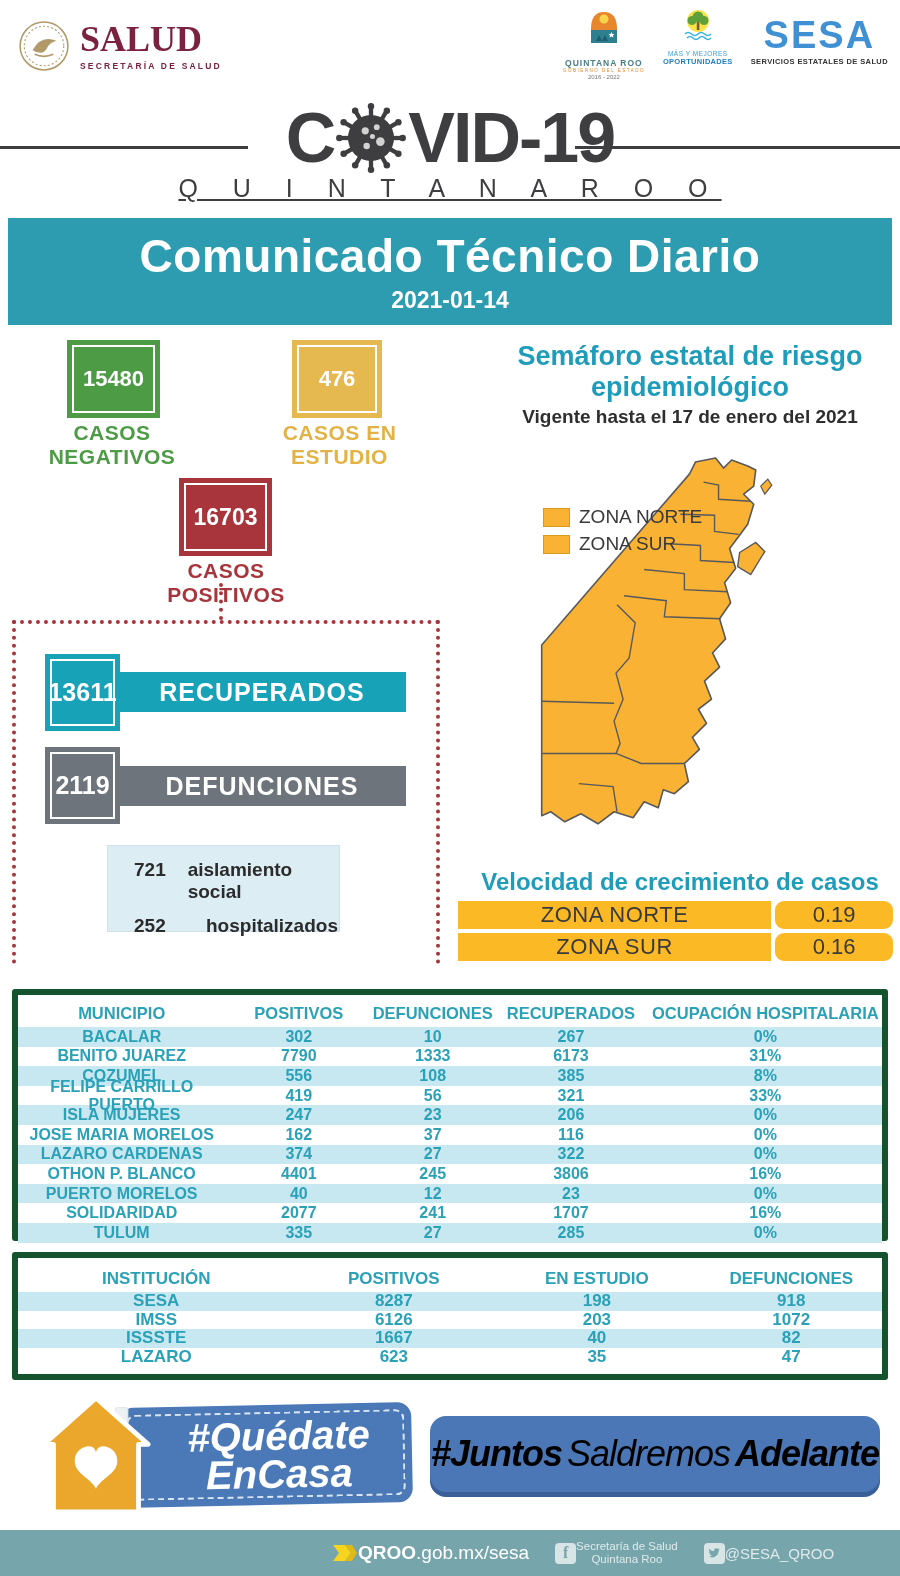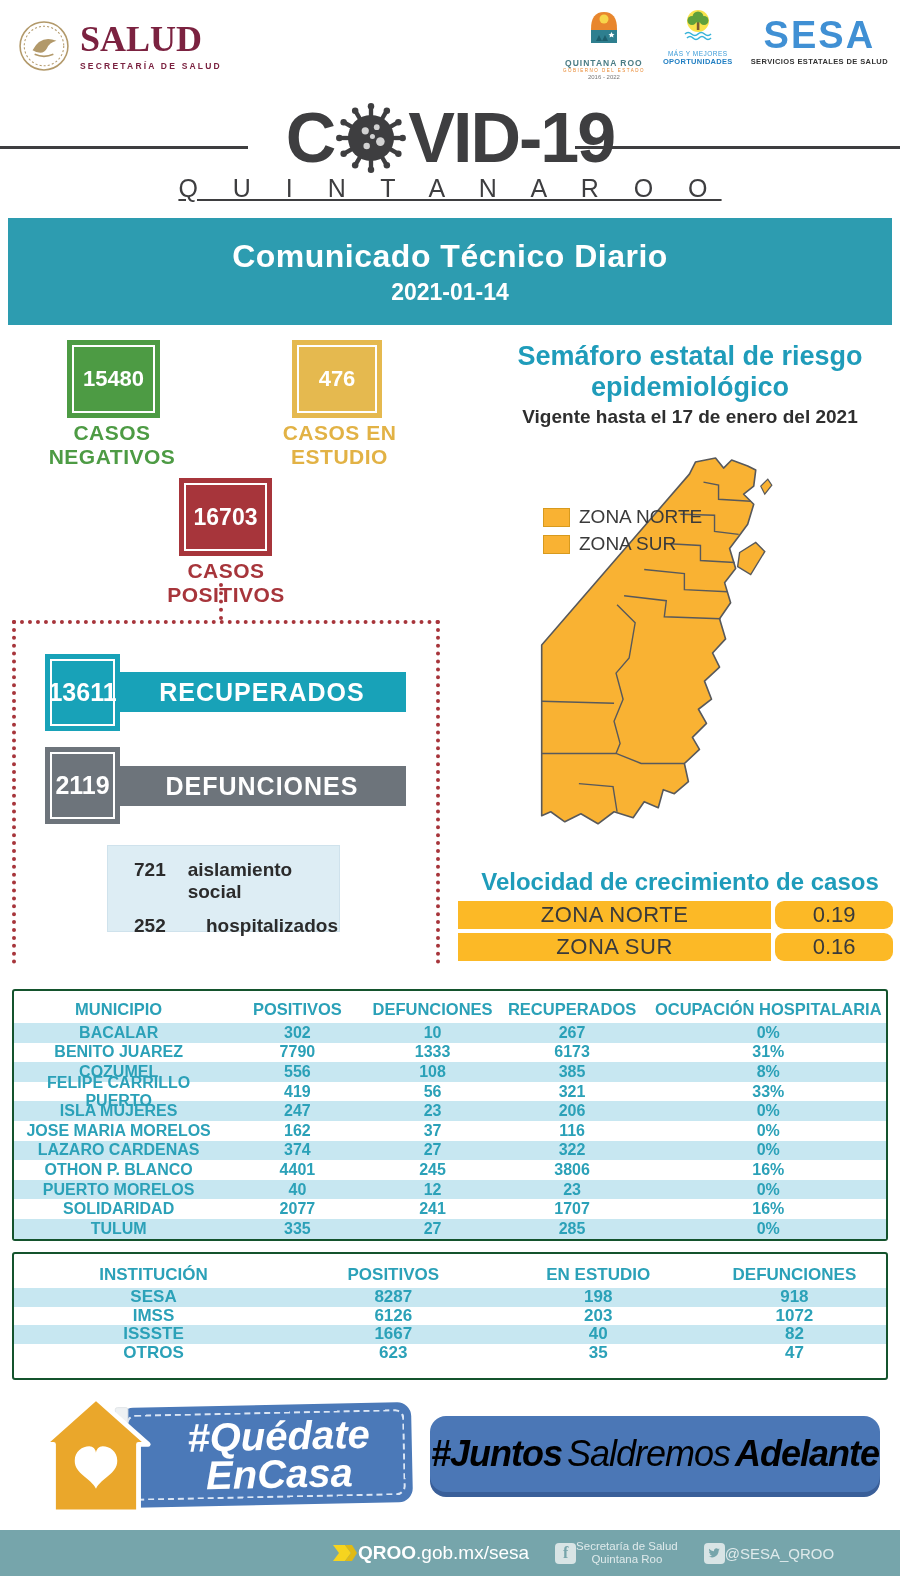--- a/index.html
+++ b/index.html
@@ -26,21 +26,21 @@
   .tline.r { left:575px; width:325px; }
   .covid-title { position:absolute; left:0; top:98px; width:900px; display:flex; align-items:center; justify-content:center; }
   .covid-word { font-size:70px; font-weight:bold; color:#3e3e40; letter-spacing:-2px; }
   .virus { width:72px; height:72px; margin:0 1px; }
   .qroo-word { position:absolute; left:0; top:174px; width:900px; text-align:center;
                font-size:25px; letter-spacing:14px; color:#3e3e40;text-decoration:underline; }
 
   
   .banner { position:absolute; left:8px; top:218px; width:884px; height:107px; background:#2d9cb0;
             display:flex; flex-direction:column; align-items:center; justify-content:center; color:#fff; }
-  .banner-title { font-size:32px; font-weight:bold; letter-spacing:.5px;text-align:right; }
+  .banner-title { font-size:46px; font-weight:bold; letter-spacing:.5px;text-align:right; }
   .banner-date { font-size:23px; font-weight:bold; margin-top:4px; }
 
   
   .statbox { position:absolute; display:flex; align-items:center; justify-content:center;
              color:#fff; font-weight:bold; }
   .statbox::after { content:""; position:absolute; inset:5px; border:2px solid #fff; pointer-events:none; }
   .box-neg { left:67px; top:340px; width:93px; height:78px; background:#4d9b44; font-size:22px; }
   .box-est { left:292px; top:340px; width:90px; height:78px; background:#e5b94f; font-size:22px; }
   .box-pos { left:179px; top:478px; width:93px; height:78px; background:#a7353b; font-size:23px; }
   .box-rec { left:45px; top:654px; width:75px; height:77px; background:#18a2b8; font-size:25px; }
@@ -80,21 +80,21 @@
   .vel-title { position:absolute; left:470px; top:868px; width:420px; text-align:center;
                color:#1f9cba; font-weight:bold; font-size:24px; }
   .vel-table { position:absolute; left:458px; top:901px; width:435px; }
   .vel-row { display:flex; height:28px; margin-bottom:4px; gap:4px; }
   .vel-zona { flex:0 0 72%; background:#fcb926; display:flex; align-items:center; justify-content:center;
               font-size:22px; color:#3a3a3a; letter-spacing:.5px; }
   .vel-val { flex:1; background:#fcb926; display:flex; align-items:center; justify-content:center;
              font-size:22px; color:#3a3a3a;border-radius:9px; }
 
   
-  .table { position:absolute; left:12px; width:876px; border:2px solid #14532d; border-radius:3px; background:#fff; }
+  .table { position:absolute; left:12px; width:876px; border:6px solid #14532d; border-radius:3px; background:#fff; }
   #muni-table { top:989px; height:252px; padding-top:5px; }
   #inst-table { top:1252px; height:128px; padding-top:7px; }
   .t-row { display:flex; align-items:center; }
   #muni-table .t-row { height:19.6px; }
   #inst-table .t-row { height:18.5px; }
   .t-row.t-head { height:27px !important; }
   .t-row.alt { background:#c7e7f1; }
   .t-cell { text-align:center; color:#2ba1b8; font-weight:bold; font-size:16px; }
   .t-head .t-cell { font-size:16.5px; }
   #muni-table .c0 { width:24%; } #muni-table .c1 { width:17%; } #muni-table .c2 { width:14%; }
@@ -408,21 +408,21 @@
         <div class="t-cell c2">203</div>
         <div class="t-cell c3">1072</div>
       </div>
       <div class="t-row alt">
         <div class="t-cell c0">ISSSTE</div>
         <div class="t-cell c1">1667</div>
         <div class="t-cell c2">40</div>
         <div class="t-cell c3">82</div>
       </div>
       <div class="t-row">
-        <div class="t-cell c0">OTROS</div>
+        <div class="t-cell c0">LAZARO</div>
         <div class="t-cell c1">623</div>
         <div class="t-cell c2">35</div>
         <div class="t-cell c3">47</div>
       </div>
     </div>
 
   <svg class="house" viewBox="0 0 120 130">
     <rect x="80" y="16" width="13" height="26" rx="2" fill="#eef1f3" stroke="#dfe3e6"></rect>
     <polygon points="60,6 114,54 104,54 104,124 16,124 16,54 6,54" fill="#eaa72b" stroke="#fff" stroke-width="5" stroke-linejoin="round"></polygon>
     <path d="M60,100 C55,89 38,85 38,71 C38,61 46,56 53,56 C57,56 60,59.5 60,63 C60,59.5 63,56 67,56 C74,56 82,61 82,71 C82,85 65,89 60,100 Z" fill="#fff"></path>

